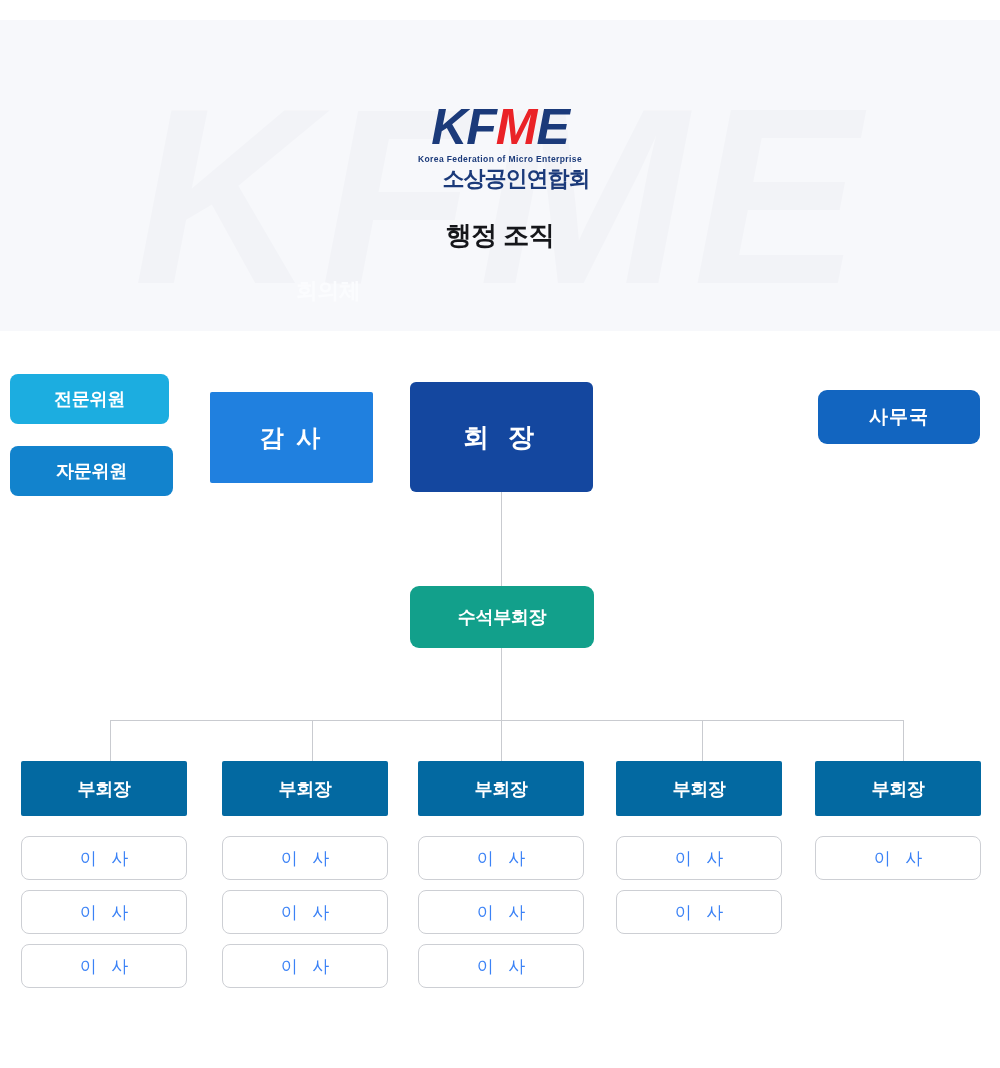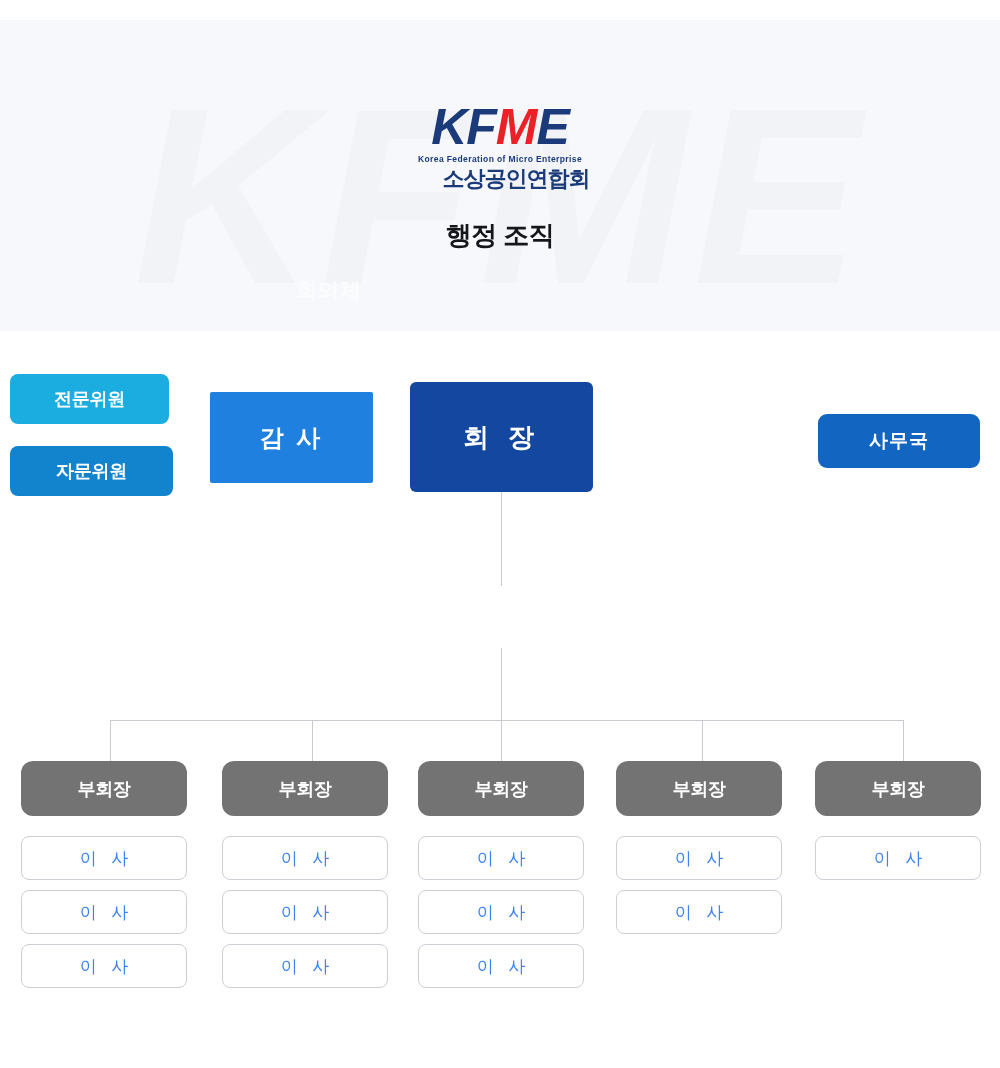--- a/index.html
+++ b/index.html
@@ -116,29 +116,29 @@
   .n-expert   { left: 10px;  top: 354px; width: 159px; height: 50px;
                 background: #1cade0; border-radius: 8px; font-size: 18px; }
   .n-advisor  { left: 10px;  top: 426px; width: 163px; height: 50px;
                 background: #1283cd; border-radius: 8px; font-size: 18px; }
   .n-auditor  { left: 210px; top: 372px; width: 163px; height: 91px;
                 background: #2080df; border-radius: 2px; font-size: 24px;
                 letter-spacing: 3px; }
   .n-chair    { left: 410px; top: 362px; width: 183px; height: 110px;
                 background: #14479f; border-radius: 6px; font-size: 26px;
                 letter-spacing: 6px; }
-  .n-office   { left: 818px; top: 394px; width: 162px; height: 54px;
+  .n-office   { left: 818px; top: 370px; width: 162px; height: 54px;
                 background: #1265c0; border-radius: 9px; font-size: 19px;
                 letter-spacing: 1px; }
   .n-senior   { left: 410px; top: 566px; width: 184px; height: 62px;
                 background: #12a08b; border-radius: 9px; font-size: 18px; }
 
   .n-vice {
     top: 741px; width: 166px; height: 55px;
-    background: #737373; border-radius: 12px; font-size: 18px;
+    background: #0369a1; border-radius: 2px; font-size: 18px;
   }
 
   .n-director {
     position: absolute;
     display: flex;
     align-items: center;
     justify-content: center;
     width: 166px; height: 44px;
     background: #ffffff;
     border: 1px solid #cdcfd4;
@@ -189,20 +189,21 @@
       <div class="line vline conn-drop" style="left: 501px;"></div>
       <div class="line vline conn-drop" style="left: 702px;"></div>
       <div class="line vline conn-drop" style="left: 903px;"></div>
     </div>
 
   <div class="node n-expert">전문위원</div>
   <div class="node n-advisor">자문위원</div>
   <div class="node n-auditor">감 사</div>
   <div class="node n-chair">회 장</div>
   <div class="node n-office">사무국</div>
+  <div class="node n-senior">수석부회장</div>
 
   <div id="vice-chair-columns">
       <div class="node n-vice" style="left: 21px;">부회장</div>
       <div class="n-director" style="left: 21px; top: 816px;">이 사</div>
       <div class="n-director" style="left: 21px; top: 870px;">이 사</div>
       <div class="n-director" style="left: 21px; top: 924px;">이 사</div>
       <div class="node n-vice" style="left: 222px;">부회장</div>
       <div class="n-director" style="left: 222px; top: 816px;">이 사</div>
       <div class="n-director" style="left: 222px; top: 870px;">이 사</div>
       <div class="n-director" style="left: 222px; top: 924px;">이 사</div>

